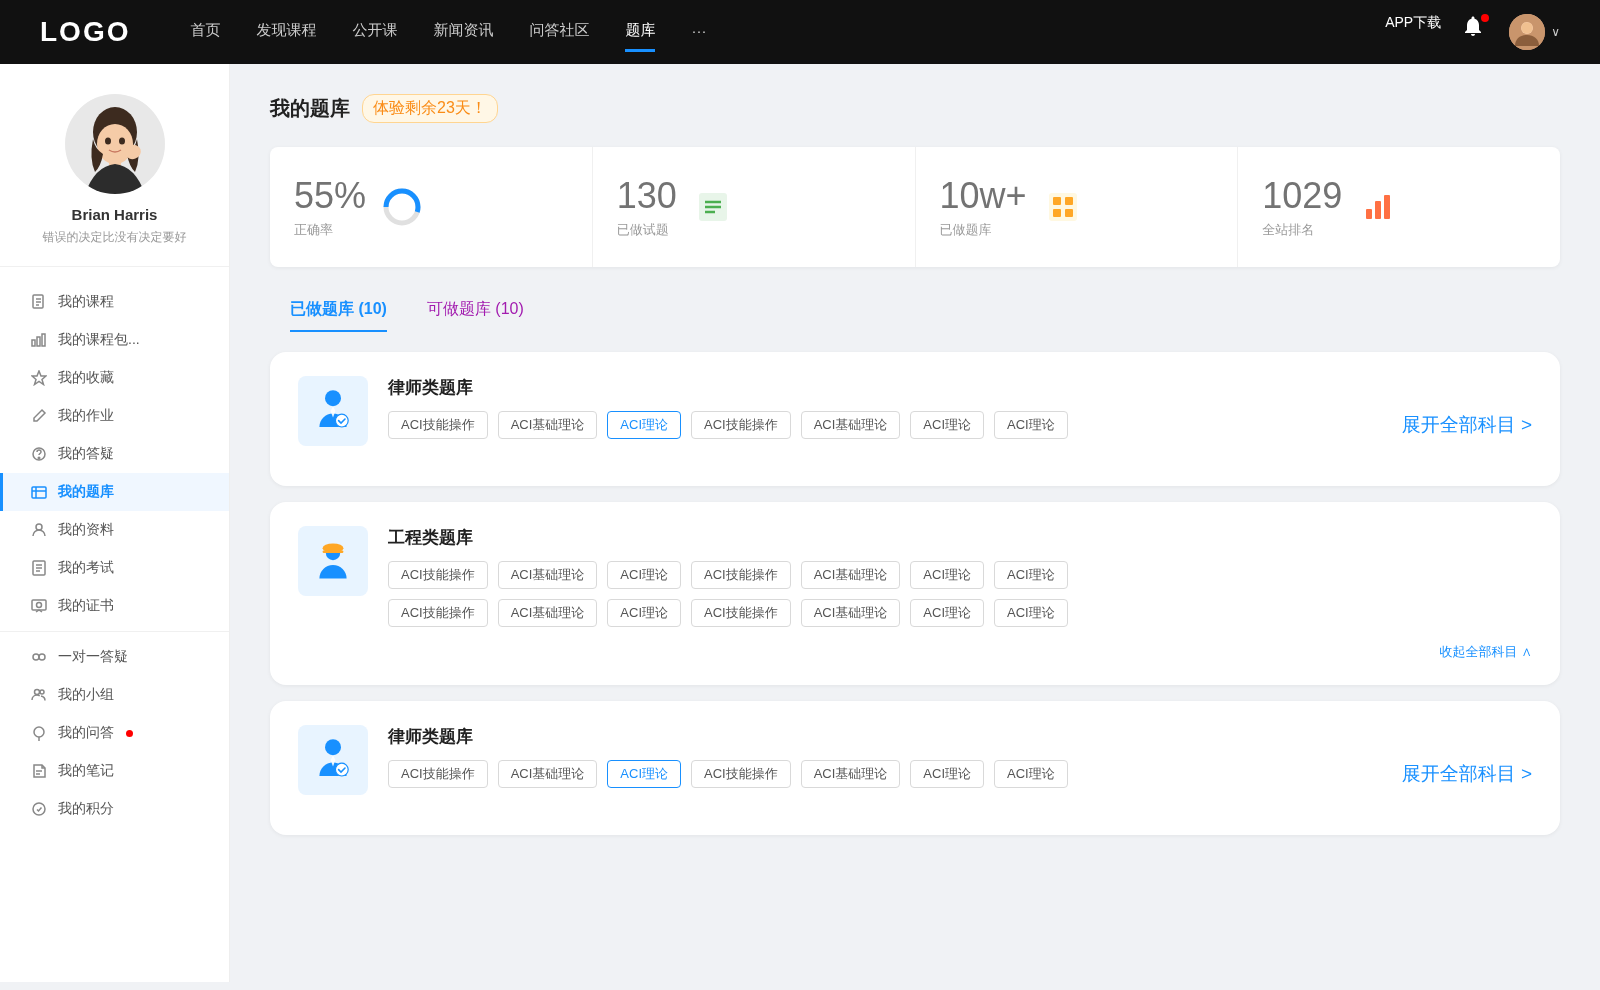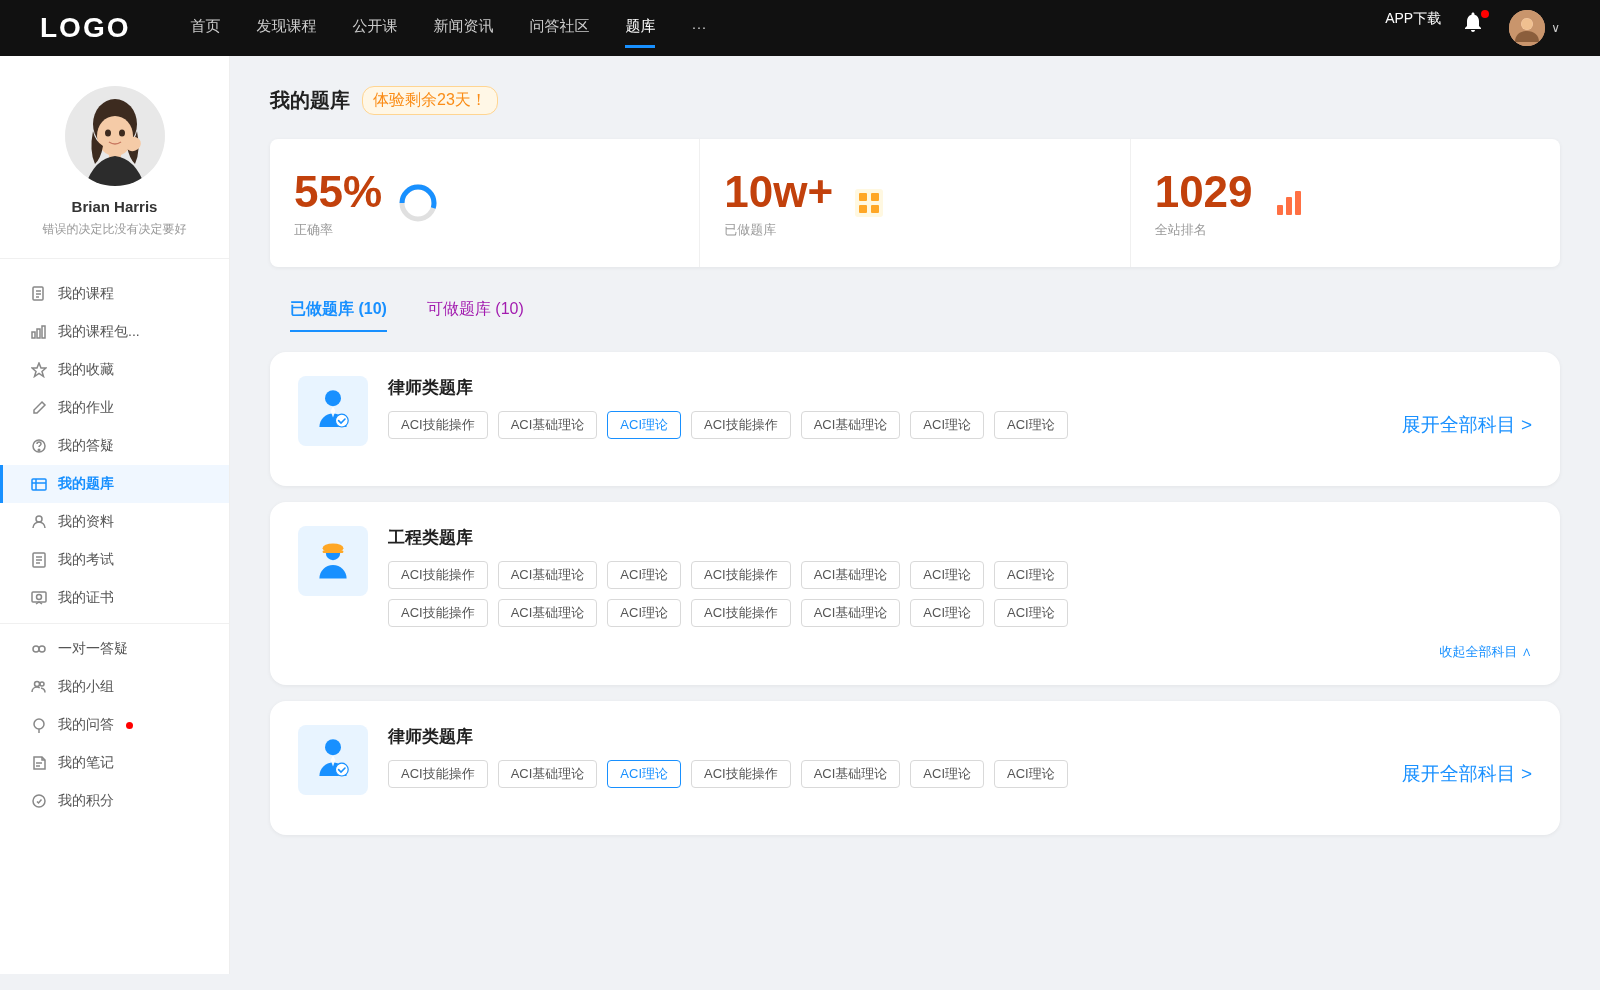--- a/index.html
+++ b/index.html
@@ -1,21 +1,21 @@
 <!DOCTYPE html>
 <html><head>
   <meta charset="utf-8">
   <style>
     * { box-sizing: border-box; margin: 0; padding: 0; }
     body { font-family: 'PingFang SC', 'Microsoft YaHei', sans-serif; background: #f0f2f5; min-height: 990px; }
 
     
     .topnav {
       background: #111;
-      height: 56px;
+      height: 64px;
       display: flex;
       align-items: center;
       padding: 1px 40px;
       position: relative;
     }
     .topnav-logo {
       color: white;
       font-size: 28px;
       font-weight: 900;
       letter-spacing: 2px;
@@ -178,21 +178,21 @@
     .stat-item {
       flex: 1;
       padding: 28px 24px;
       display: flex;
       align-items: center;
       gap: 16px;
       border-right: 1px solid #f0f0f0;
     }
     .stat-item:last-child { border-right: none; }
     .stat-text {}
-    .stat-value { font-size: 44px; font-weight: 700; color: #c2410c; }
+    .stat-value { font-size: 36px; font-weight: 400; color: #737373; }
     .stat-label { font-size: 13px; color: #999; margin-top: 4px; }
     .stat-icon { width: 40px; height: 40px; display: flex; align-items: center; justify-content: center; }
 
     
     .tabs-row {
       display: flex; gap: 0; margin-bottom: 20px;
     }
     .tab {
       font-size: 16px;
       color: #a21caf;
@@ -503,20 +503,34 @@
           <div class="stat-label">正确率</div>
         </div>
         <div class="stat-icon">
           <svg width="40" height="40" viewBox="0 0 40 40">
             <circle cx="20" cy="20" r="16" fill="none" stroke="#e0e0e0" stroke-width="5"></circle>
             <circle cx="20" cy="20" r="16" fill="none" stroke="#1890ff" stroke-width="5" stroke-dasharray="55 45" stroke-dashoffset="25" transform="rotate(-90 20 20)"></circle>
           </svg>
         </div>
       </div>
 
+      <div class="stat-item">
+        <div class="stat-text">
+          <div class="stat-value">130</div>
+          <div class="stat-label">已做试题</div>
+        </div>
+        <div class="stat-icon">
+          <svg width="36" height="36" viewBox="0 0 36 36">
+            <rect x="4" y="4" width="28" height="28" rx="3" fill="#e8f5e9"></rect>
+            <line x1="10" y1="13" x2="26" y2="13" stroke="#4caf50" stroke-width="2.5"></line>
+            <line x1="10" y1="18" x2="26" y2="18" stroke="#4caf50" stroke-width="2.5"></line>
+            <line x1="10" y1="23" x2="20" y2="23" stroke="#4caf50" stroke-width="2.5"></line>
+          </svg>
+        </div>
+      </div>
 
       <div class="stat-item">
         <div class="stat-text">
           <div class="stat-value">10w+</div>
           <div class="stat-label">已做题库</div>
         </div>
         <div class="stat-icon">
           <svg width="36" height="36" viewBox="0 0 36 36">
             <rect x="4" y="4" width="28" height="28" rx="3" fill="#fff8e1"></rect>
             <rect x="8" y="8" width="8" height="8" rx="1" fill="#ffa726"></rect>

